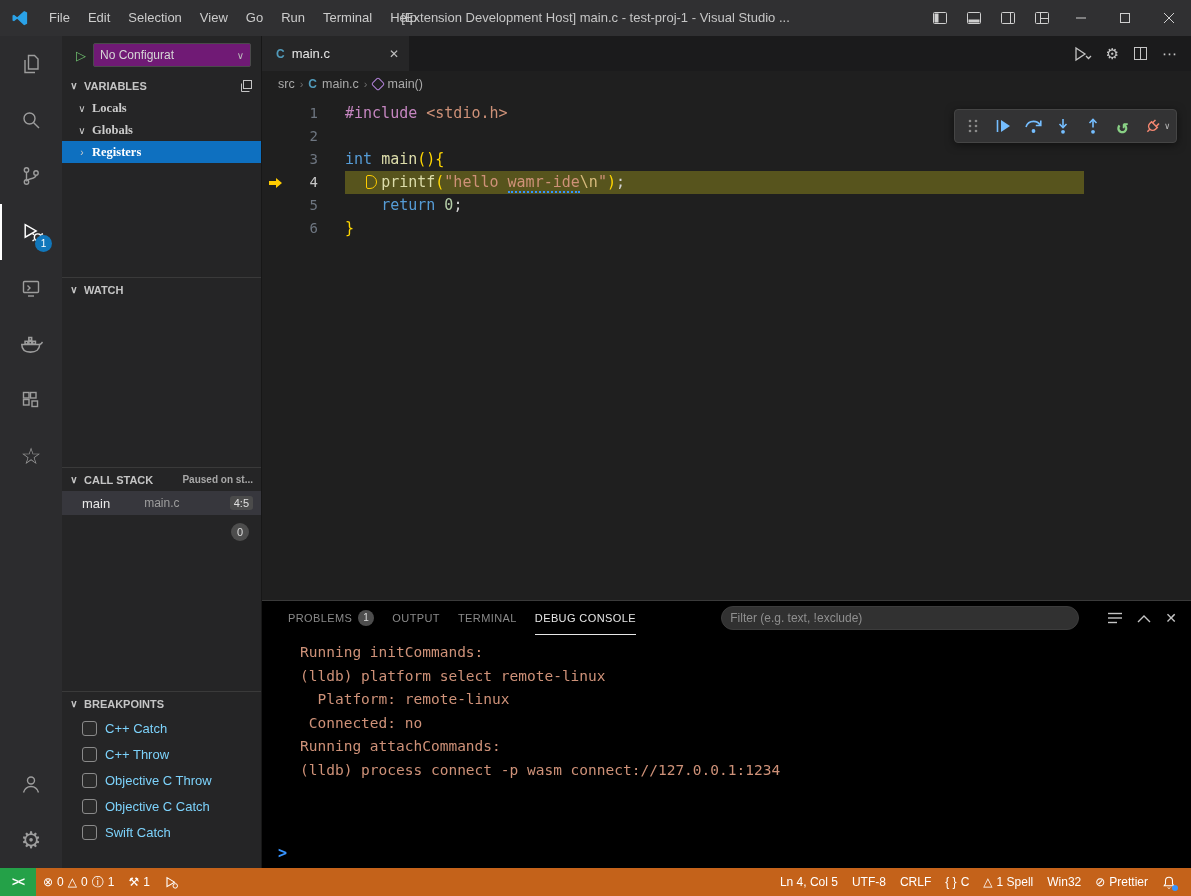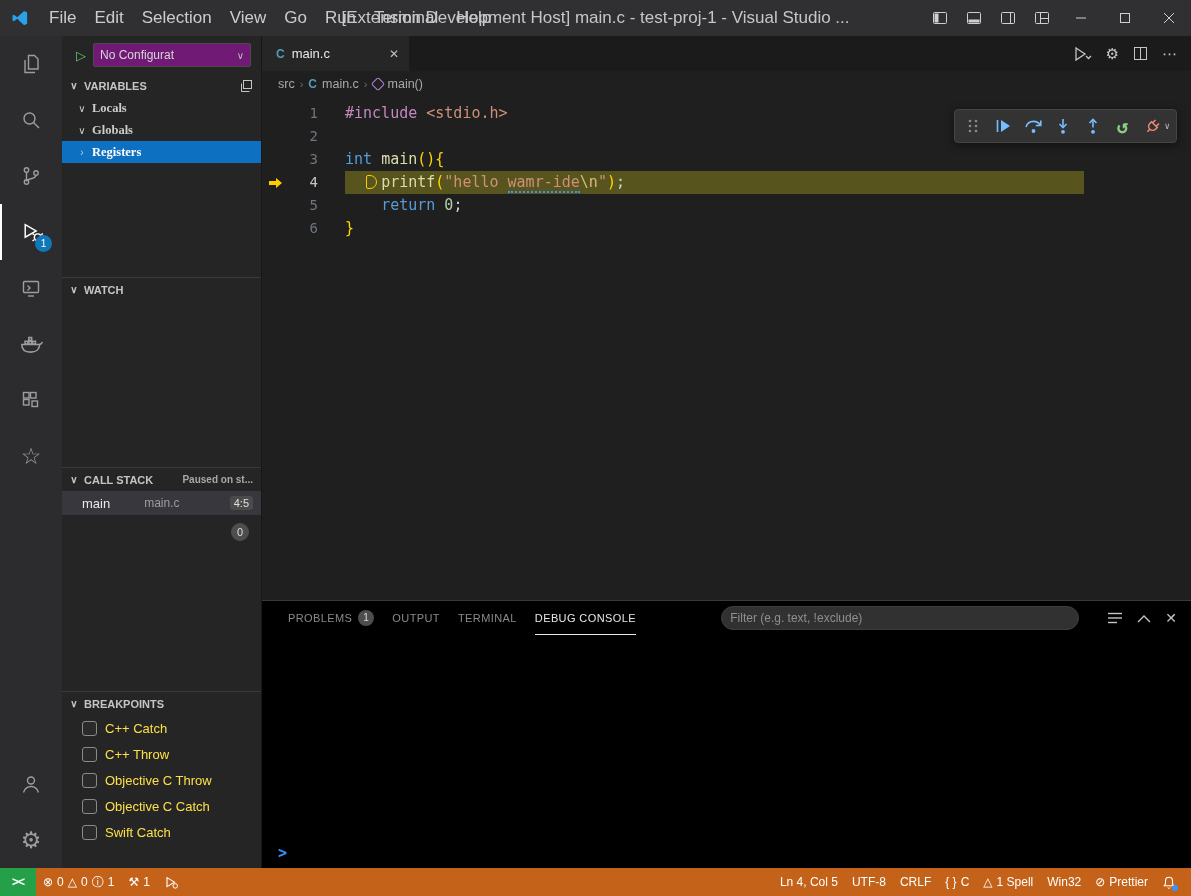--- a/index.html
+++ b/index.html
@@ -8,21 +8,21 @@
   :root{
     --c-statusbar:#C4621A; --c-remote:#24A148; --c-select:#0E70C0; --c-badge:#1177BB;
     --c-currentline:#57541D; --c-dbgyellow:#FFCC00;
     --c-string:#CE9178; --c-keyword:#569CD6; --c-func:#DCDCAA; --c-preproc:#C586C0;
     --c-num:#B5CEA8; --c-bracket:#FFD700; --c-escape:#D7BA7D; --c-console:#CE9178;
     --c-iblue:#75BEFF; --c-igreen:#89D185; --c-ired:#F48771;
   }
   .app { width:1191px; height:896px; display:flex; flex-direction:column; background:#1f1f1f; overflow:hidden; position:relative; }
 
   
-  .titlebar { height:36px; background:#303032; display:flex; align-items:center; color:#cccccc; font-size:17px; position:relative; flex:0 0 36px; }
+  .titlebar { height:36px; background:#303032; display:flex; align-items:center; color:#cccccc; font-size:13px; position:relative; flex:0 0 36px; }
   .tb-logo { width:40px; display:flex; justify-content:center; }
   .menus { display:flex; }
   .menu-item { padding:0 9px; line-height:36px; cursor:default; }
   .tb-title { position:absolute; left:50%; top:0; transform:translateX(-50%); line-height:36px; color:#c6c6c6; white-space:nowrap; }
   .tb-controls { margin-left:auto; display:flex; align-items:center; height:100%; }
   .tb-ctl { width:34px; height:100%; display:flex; align-items:center; justify-content:center; color:#cfcfcf; }
   .tb-ctl.winbtn { width:44px; }
   .tb-ctl svg { display:block; }
 
   
@@ -53,21 +53,21 @@
   .tree-row .twisty { width:12px; text-align:center; font-size:10px; color:#cccccc; }
   .tree-row.selected { background:var(--c-select); color:#ffffff; }
   .tree-row .lbl { font-weight:bold; font-size:12.5px;font-family:Liberation Serif, serif; }
   .cs-frame { height:24px; display:flex; align-items:center; background:#37373d; padding:0 8px 0 20px; }
   .cs-name { color:#e8e8e8; }
   .cs-file { color:#9d9d9d; margin-left:34px; font-size:12px; }
   .cs-pos { margin-left:auto; background:#4b4b4b; color:#e0e0e0; border-radius:3px; font-size:11px; padding:1px 4px; }
   .cs-badge { align-self:flex-end; margin:8px 12px 0 0; width:18px; height:18px; border-radius:9px; background:#4d4d4d; color:#ddd; font-size:11px; display:flex; align-items:center; justify-content:center; }
   .bp-row { height:26px; display:flex; align-items:center; gap:8px; padding-left:20px; }
   .bp-checkbox { width:15px; height:15px; border:1px solid #8a8a8a; border-radius:3px; background:#2a2a2a; }
-  .bp-label { font-size:13px; color:#fde047; }
+  .bp-label { font-size:13px; color:#7dd3fc; }
   .sec-variables { flex:0 0 203px; }
   .sec-watch { flex:0 0 190px; }
   .sec-callstack { flex:0 0 224px; }
   .sec-breakpoints { flex:1 1 auto; }
 
   
   .editor-col { flex:1 1 auto; min-width:0; display:flex; flex-direction:column; background:#1f1f1f; }
   .tabbar { height:35px; background:#1b1b1c; display:flex; align-items:stretch; flex:0 0 35px; }
   .tab { width:148px; background:#262627; display:flex; align-items:center; gap:7px; padding:0 10px 0 14px; color:#e7e7e7; font-size:13px; border-right:1px solid #1b1b1c; }
   .c-icon { color:#519aba; font-weight:bold; font-size:12px; }
@@ -477,20 +477,28 @@
                 </svg>
               </span>
             <span class="pi">
                 <svg width="14" height="9" viewBox="0 0 14 9">
                   <path d="M1 8l6-6 6 6" stroke="#c5c5c5" fill="none" stroke-width="1.4"></path>
                 </svg>
               </span>
             <span class="pi">✕</span>
           </span>
         </div>
+        <div class="console" id="console-lines">
+            <div class="console-line">Running initCommands:</div>
+            <div class="console-line">(lldb) platform select remote-linux</div>
+            <div class="console-line">  Platform: remote-linux</div>
+            <div class="console-line"> Connected: no</div>
+            <div class="console-line">Running attachCommands:</div>
+            <div class="console-line">(lldb) process connect -p wasm connect://127.0.0.1:1234</div>
+          </div>
         <span class="console-prompt">&gt;</span>
       </div>
 
     </div>
   </div>
 
   <div class="statusbar">
     <div class="sb-item remote">
         <span>&gt;&lt;</span>
       </div>

